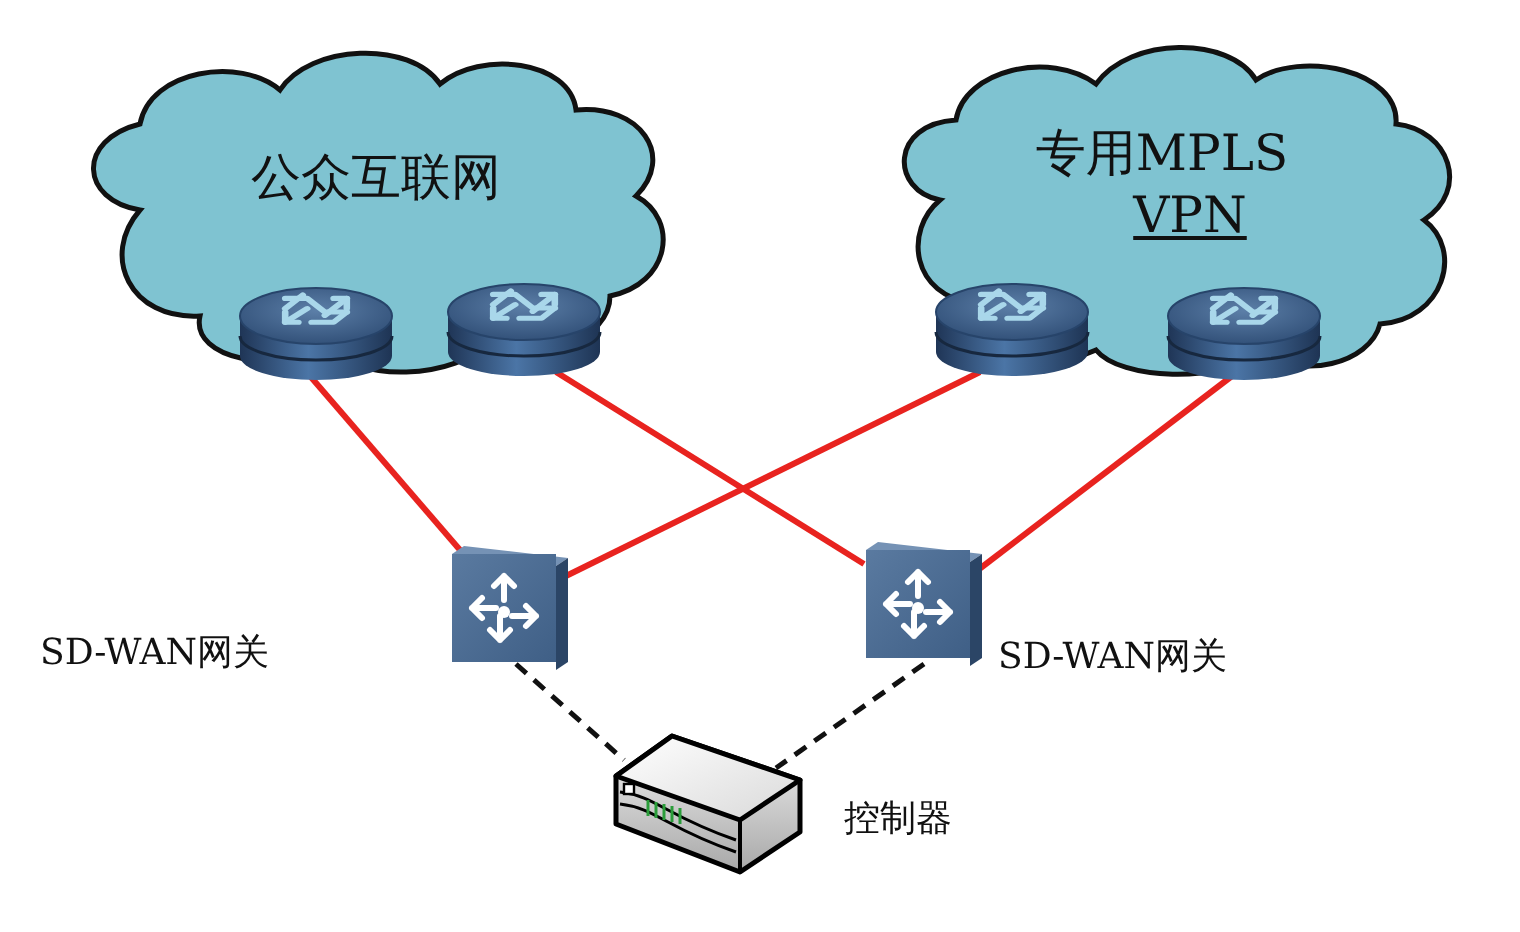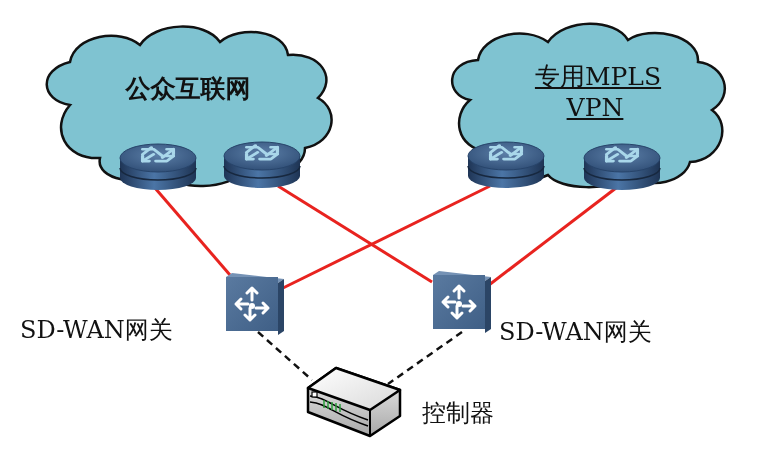--- a/index.html
+++ b/index.html
@@ -1,20 +1,20 @@
 <!DOCTYPE html>
 <html><head>
 <meta charset="utf-8">
 <style>
   html, body { margin:0; padding:0; background:#ffffff; }
   body { width:760px; height:466px; position:relative; overflow:hidden; font-family:"DejaVu Serif", serif; }
   svg { position:absolute; left:0; top:0; }
   .lbl { position:absolute; color:#111; white-space:nowrap; font-family:"DejaVu Serif","Liberation Serif", serif; }
-  .cloud-title { font-size:25px; text-align:center; font-weight:bold; }
-  .gw-label { font-size:24px; }
+  .cloud-title { font-size:25px; text-align:center; font-weight:normal; }
+  .gw-label { font-size:18px; }
 </style>
 </head>
 <body>
 
 <svg width="760" height="466" viewBox="0 0 760 466">
   <defs>
     <linearGradient id="rtrSide" x1="0" x2="1" y1="0" y2="0">
       <stop offset="0" stop-color="#1f3556"></stop>
       <stop offset="0.45" stop-color="#4b75a6"></stop>
       <stop offset="1" stop-color="#1e3454"></stop>
@@ -125,17 +125,17 @@
       <line x1="16" y1="32" x2="16" y2="40"></line>
       <line x1="20" y1="33" x2="20" y2="41"></line>
       <line x1="24" y1="34" x2="24" y2="42"></line>
       <line x1="28" y1="35" x2="28" y2="43"></line>
       <line x1="32" y1="36" x2="32" y2="44"></line>
     </g>
   </g>
 </svg>
 
 <div class="lbl cloud-title" style="left:108px;top:72px;width:160px;">公众互联网</div>
-<div class="lbl cloud-title" style="left:513px;top:60px;width:170px;font-weight:normal;text-decoration:underline;">专用MPLS</div>
+<div class="lbl cloud-title" style="left:496px;top:60px;width:170px;font-weight:normal;">专用MPLS</div>
 <div class="lbl cloud-title" style="left:540px;top:93px;width:110px;font-weight:normal;text-decoration:underline;">VPN</div>
 <div class="lbl gw-label" style="left:20px;top:314px;">SD-WAN网关</div>
 <div class="lbl gw-label" style="left:499px;top:316px;">SD-WAN网关</div>
 <div class="lbl gw-label" style="left:422px;top:397px;">控制器</div>
 
 </body></html>

